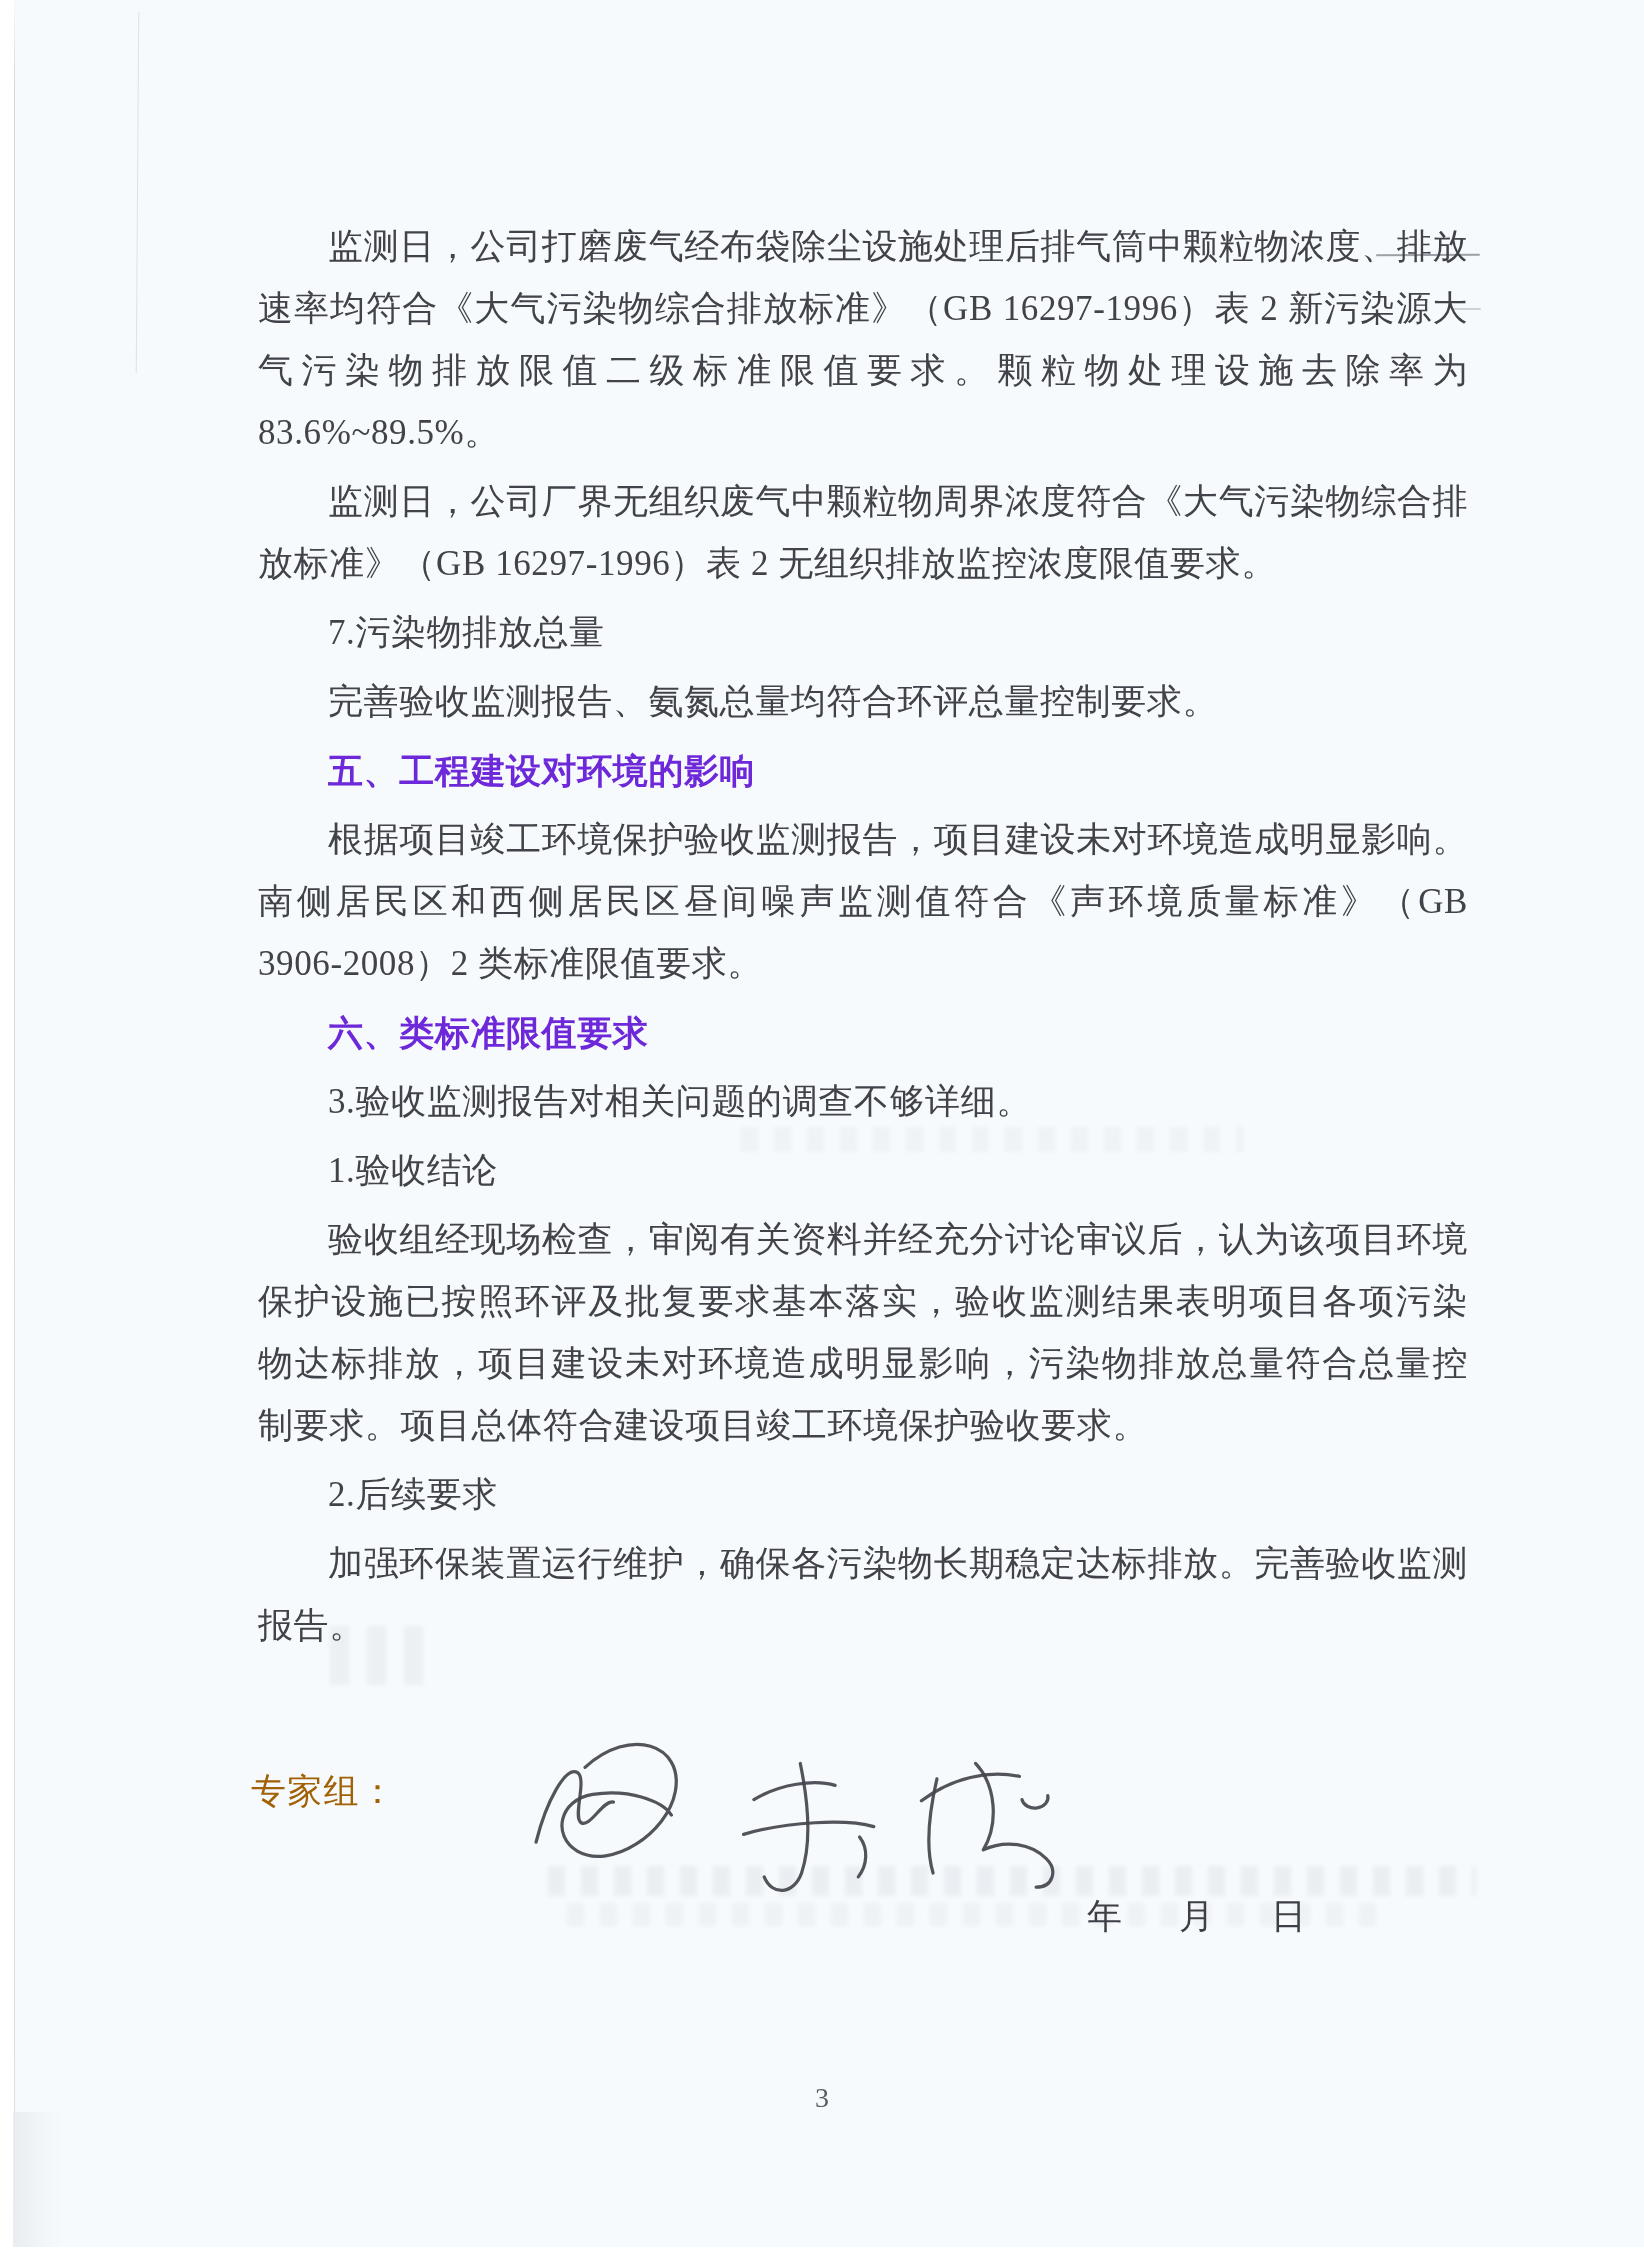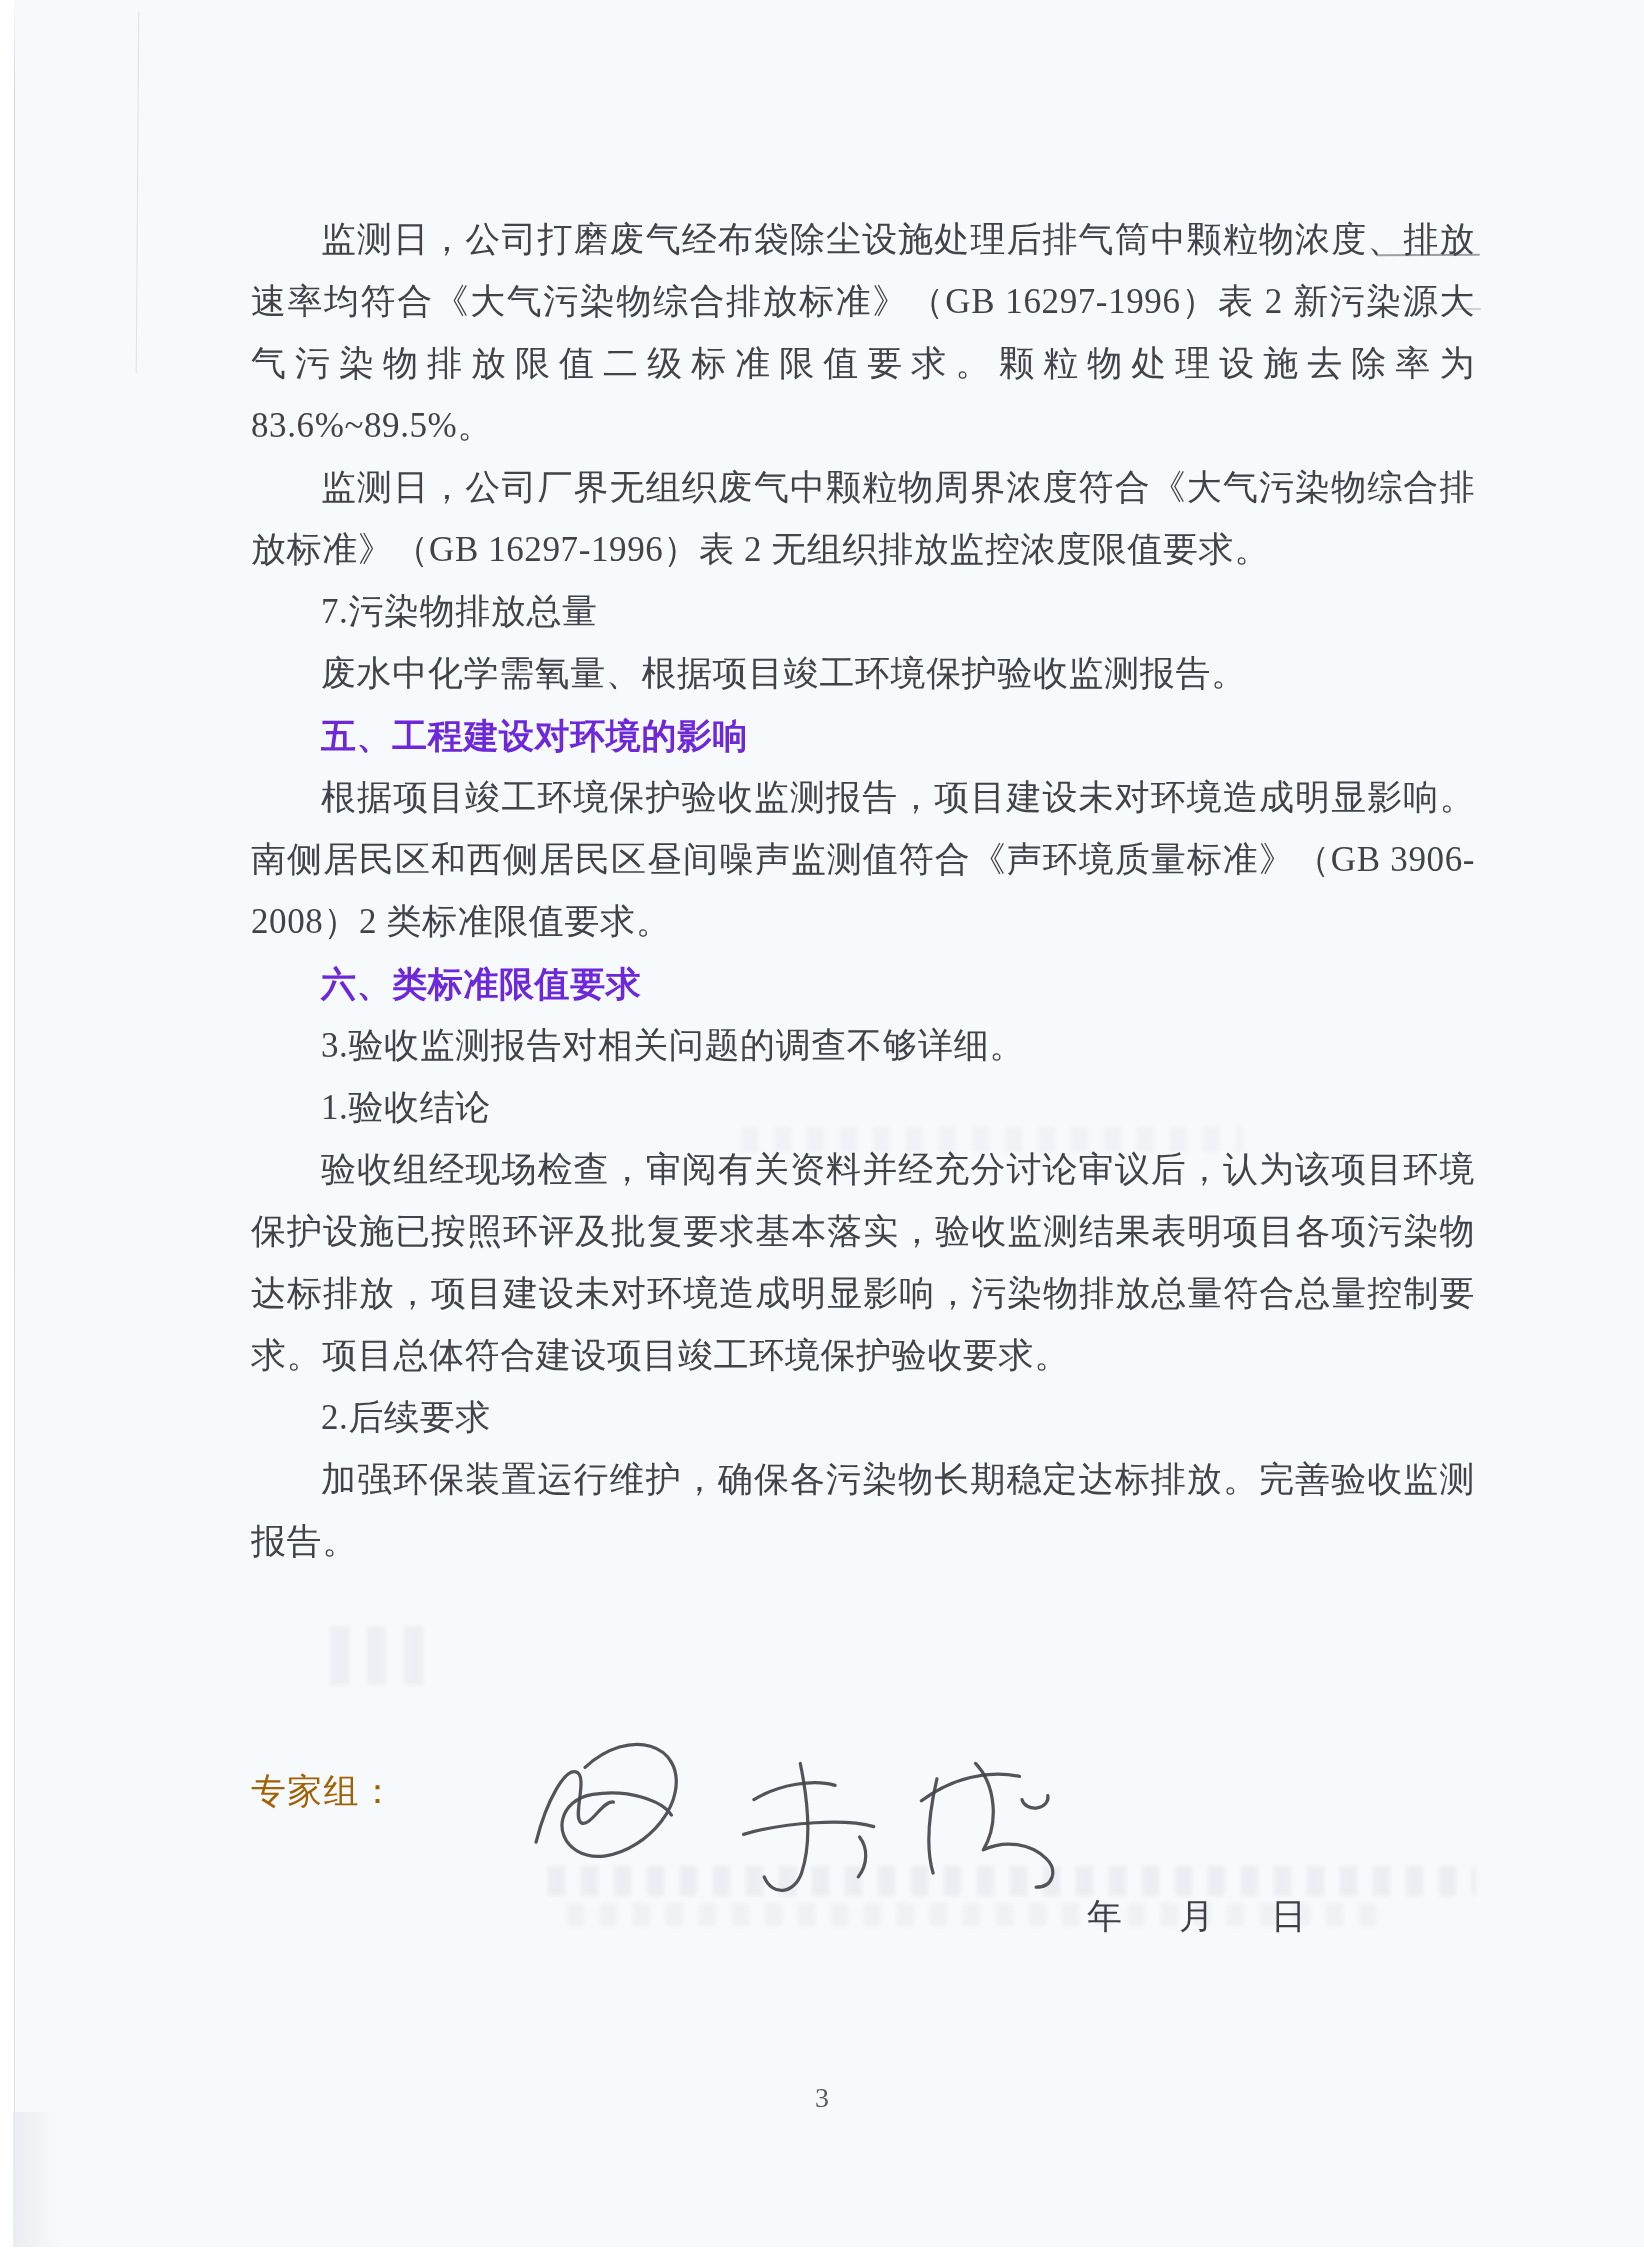--- a/index.html
+++ b/index.html
@@ -28,21 +28,21 @@
   .ghost{position:absolute;filter:blur(1.9px);opacity:.32;
     background:repeating-linear-gradient(90deg,rgba(108,116,140,.28) 0 17px,rgba(108,116,140,0) 17px 33px);}
   .ghost-1{left:548px;top:1866px;width:928px;height:30px;}
   .ghost-2{left:567px;top:1903px;width:825px;height:23px;opacity:.22;}
   .ghost-3{left:330px;top:1626px;width:97px;height:59px;opacity:.26;
     background:repeating-linear-gradient(90deg,rgba(108,116,140,.3) 0 19.3px,rgba(108,116,140,0) 19.3px 37px);}
   .ghost-4{left:741px;top:1127px;width:502px;height:24.5px;opacity:.2;}
   
   .content{position:absolute;left:251px;top:209px;width:1224px;}
   .para{
-    margin:0;
+    margin:7px;
     font-size:35px;
     line-height:62px;
     letter-spacing:0.6px;
     text-align:justify;
     text-align-last:left;
     text-indent:2em;
   }
   .heading{
     font-family:"Liberation Sans","DejaVu Sans",sans-serif;
     font-weight:700;
@@ -79,21 +79,21 @@
   <div class="scan-streak streak-b"></div>
   <div class="ghost ghost-1"></div>
   <div class="ghost ghost-2"></div>
   <div class="ghost ghost-3"></div>
   <div class="ghost ghost-4"></div>
 
   <div class="content">
     <p class="para">监测日，公司打磨废气经布袋除尘设施处理后排气筒中颗粒物浓度、排放速率均符合《大气污染物综合排放标准》（GB 16297-1996）表 2 新污染源大气污染物排放限值二级标准限值要求。颗粒物处理设施去除率为 83.6%~89.5%。</p>
     <p class="para">监测日，公司厂界无组织废气中颗粒物周界浓度符合《大气污染物综合排放标准》（GB 16297-1996）表 2 无组织排放监控浓度限值要求。</p>
     <p class="para">7.污染物排放总量</p>
-    <p class="para">废水中化学需氧量、根据项目竣工环境保护验收监测报告。</p>
+    <p class="para">完善验收监测报告、氨氮总量均符合环评总量控制要求。</p>
     <p class="para heading">五、工程建设对环境的影响</p>
     <p class="para">根据项目竣工环境保护验收监测报告，项目建设未对环境造成明显影响。南侧居民区和西侧居民区昼间噪声监测值符合《声环境质量标准》（GB 3906-2008）2 类标准限值要求。</p>
     <p class="para heading">六、类标准限值要求</p>
     <p class="para">3.验收监测报告对相关问题的调查不够详细。</p>
     <p class="para">1.验收结论</p>
     <p class="para">验收组经现场检查，审阅有关资料并经充分讨论审议后，认为该项目环境保护设施已按照环评及批复要求基本落实，验收监测结果表明项目各项污染物达标排放，项目建设未对环境造成明显影响，污染物排放总量符合总量控制要求。项目总体符合建设项目竣工环境保护验收要求。</p>
     <p class="para">2.后续要求</p>
     <p class="para">加强环保装置运行维护，确保各污染物长期稳定达标排放。完善验收监测报告。</p>
   </div>
 

